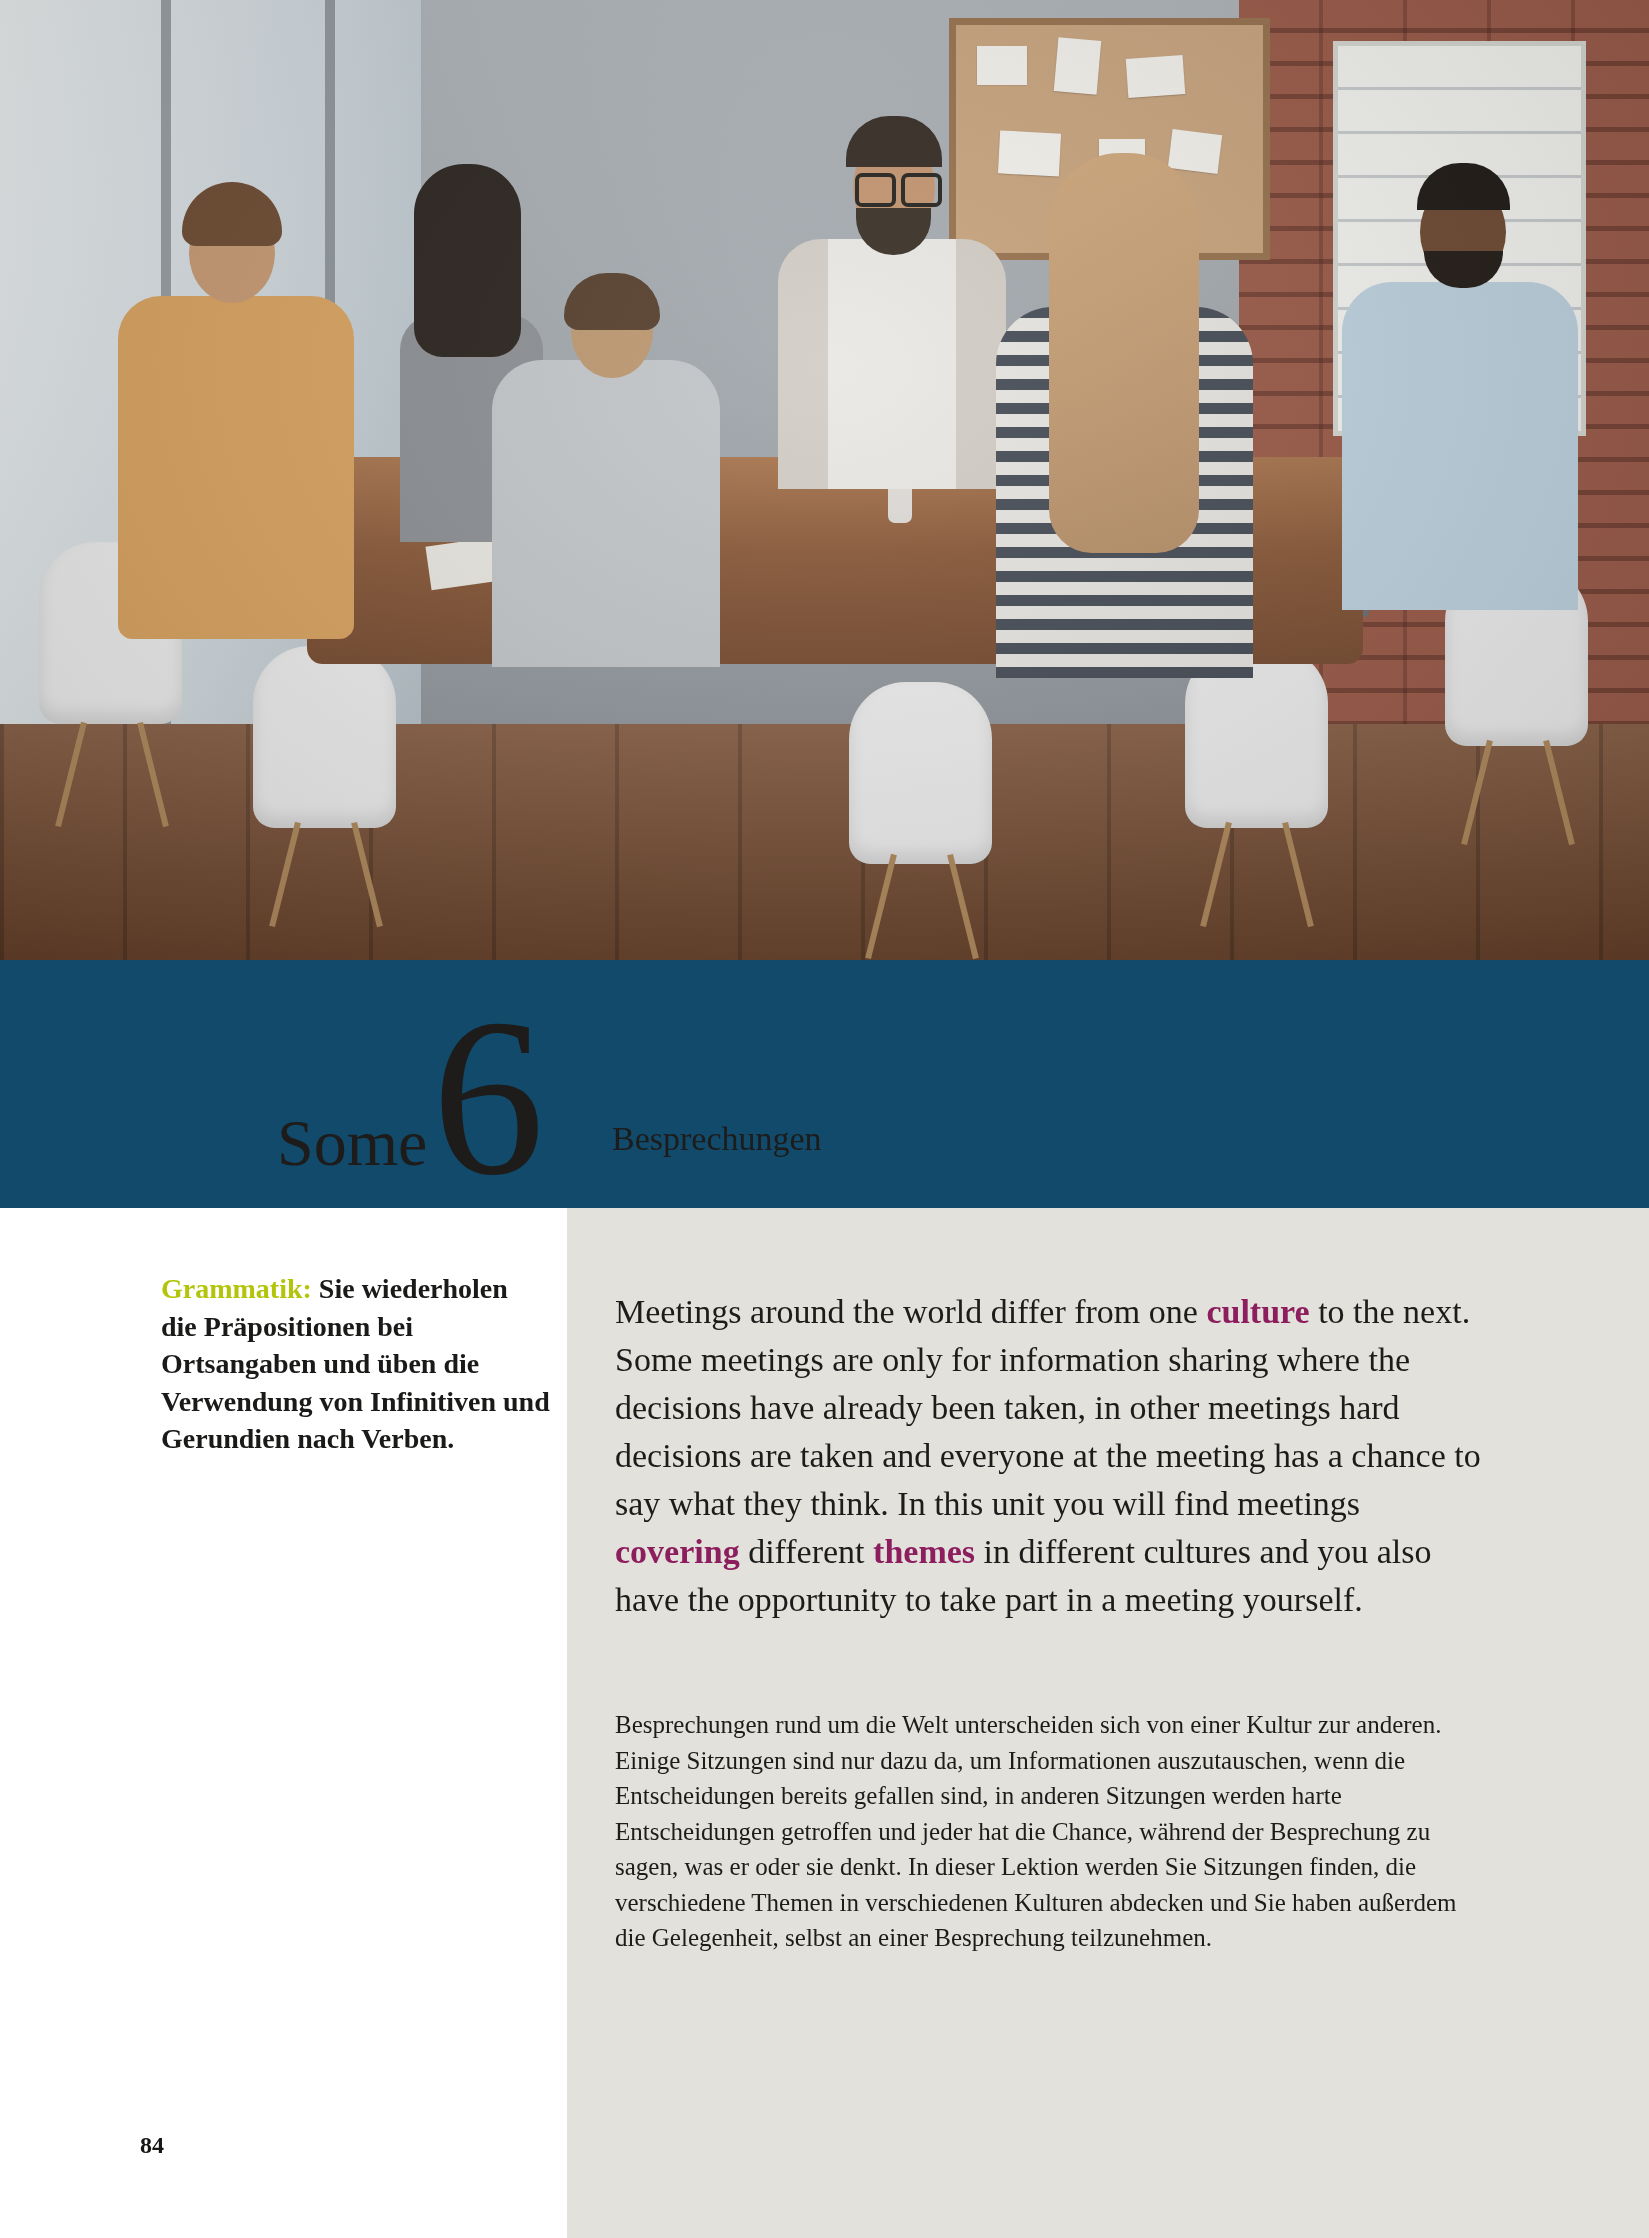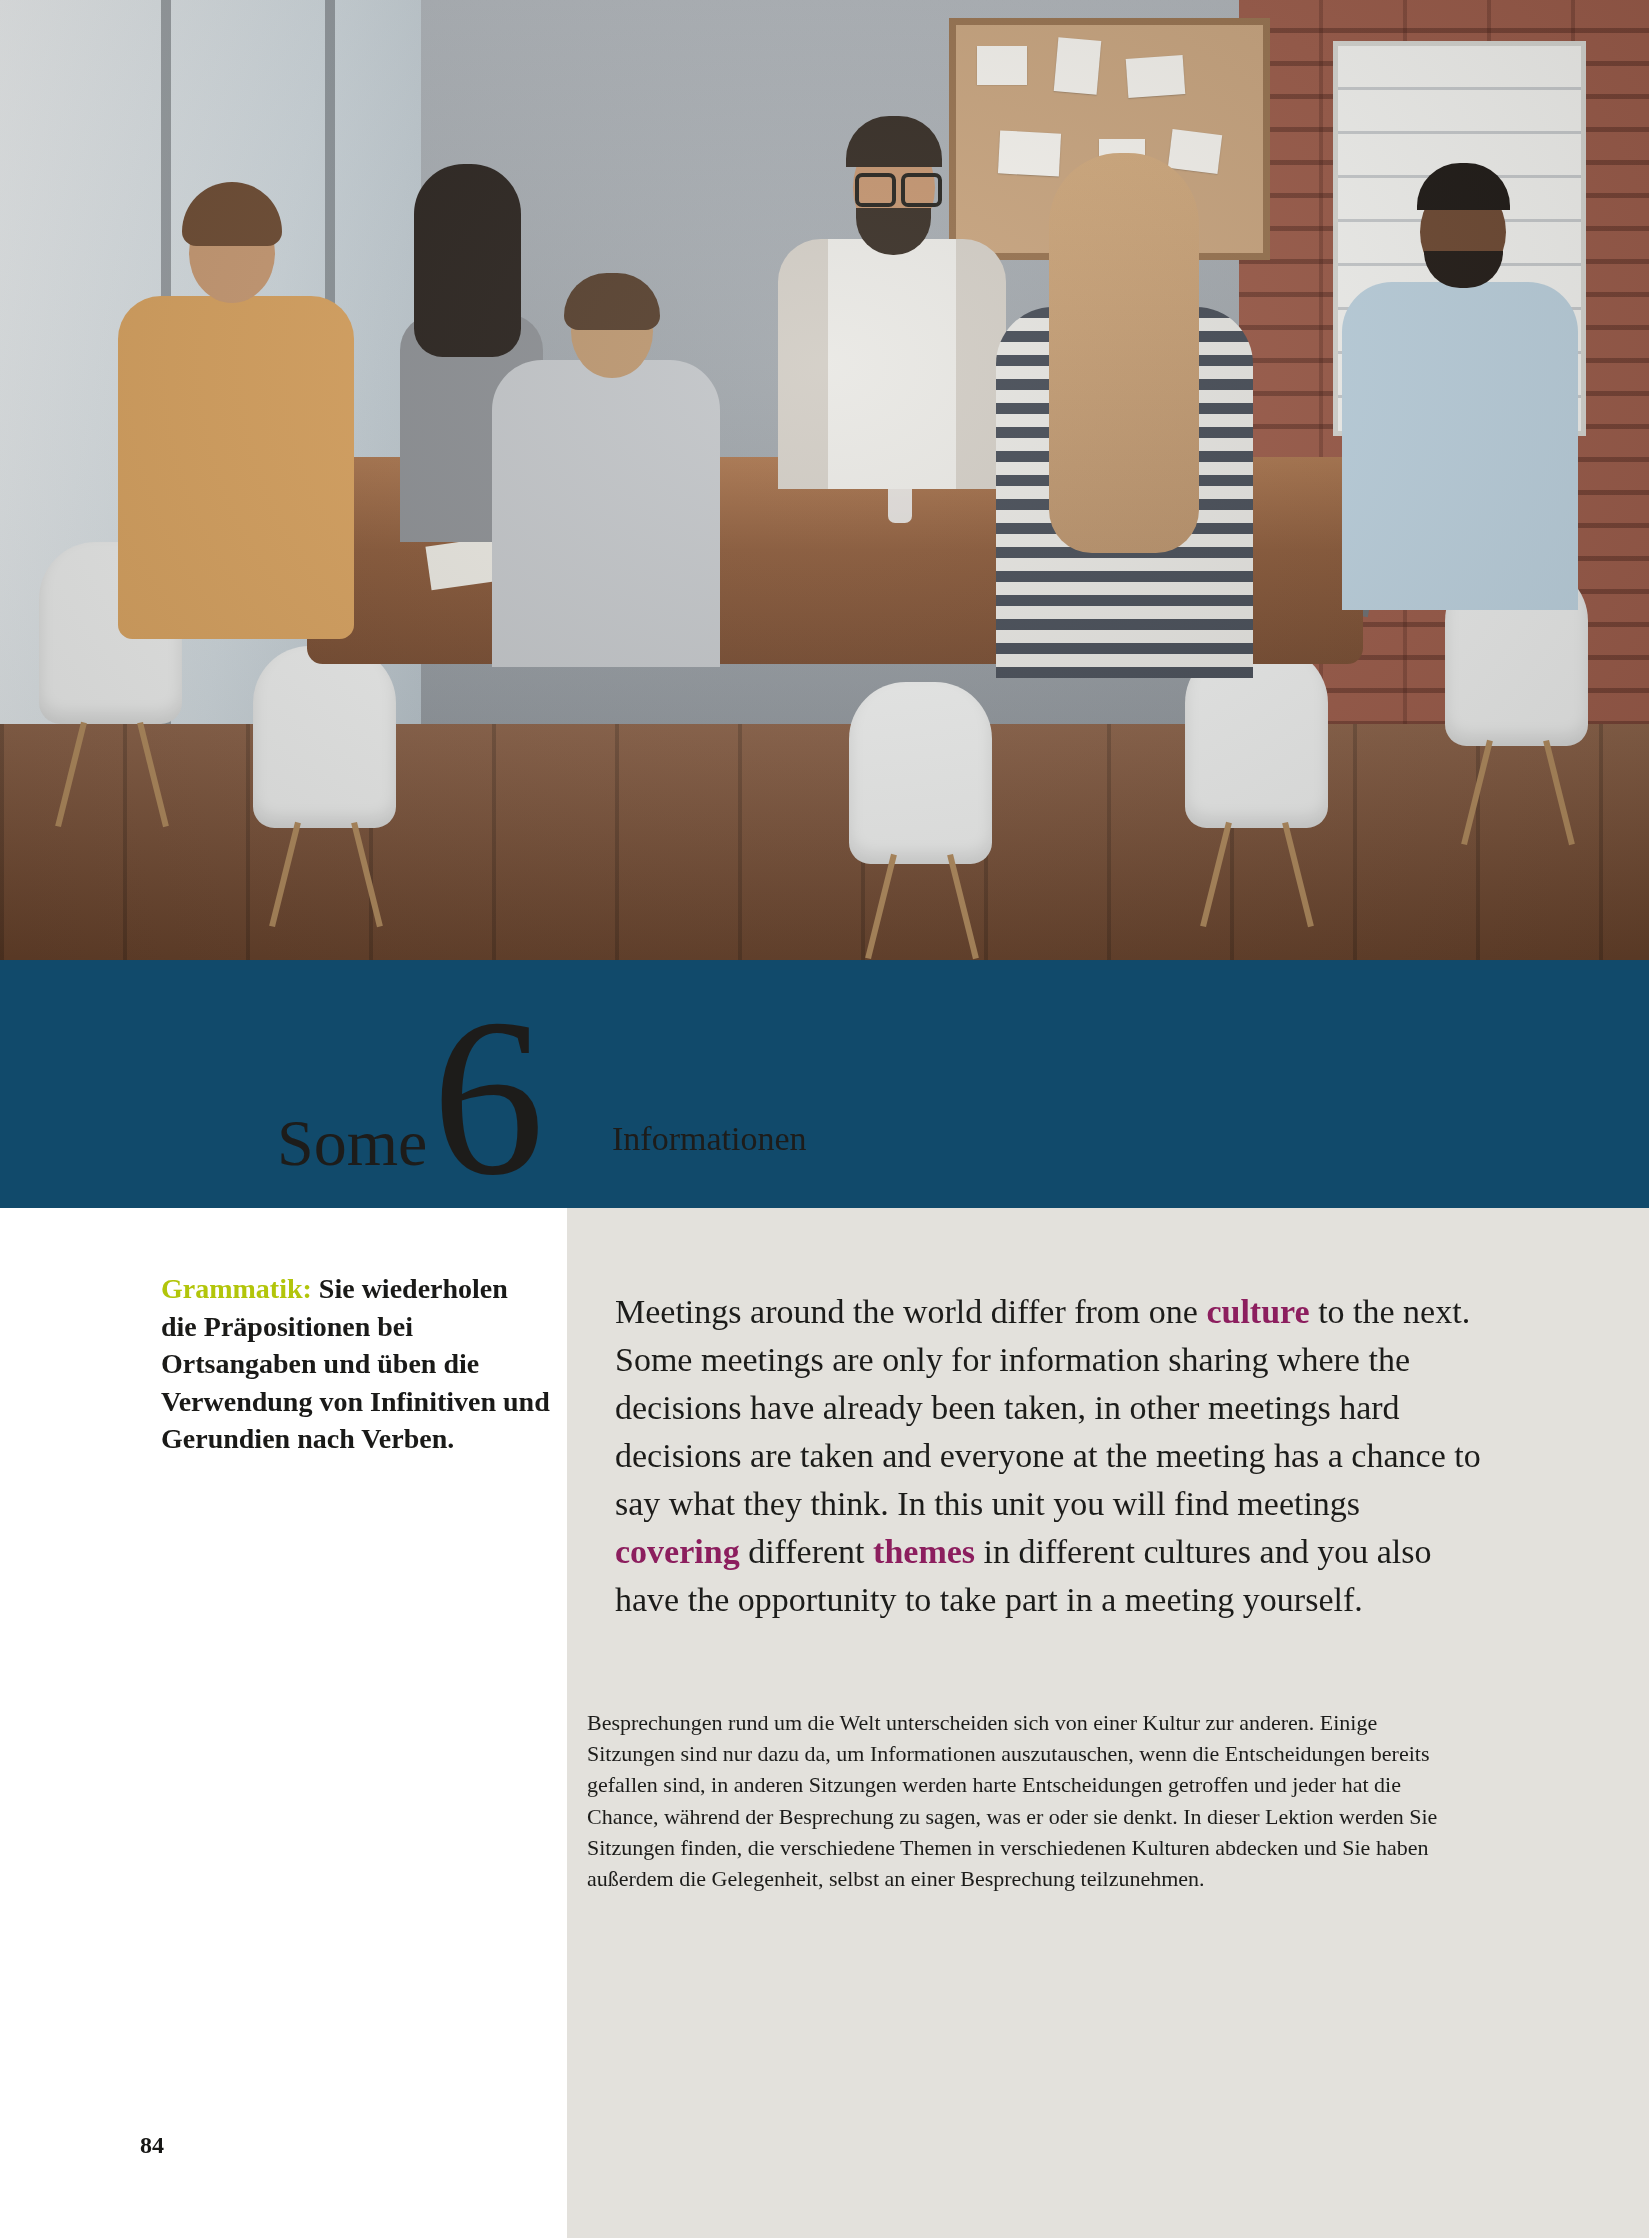--- a/index.html
+++ b/index.html
@@ -73,22 +73,22 @@
   
   .main-col{position:absolute;left:567px;top:1208px;width:1082px;height:1030px;background:#e3e1dc;}
   .sidebar{position:absolute;left:161px;top:1243px;width:389px;
            font-weight:700;font-size:28px;line-height:1.34;color:#1a1a18;}
   .sidebar p{margin:0;}
   .sidebar .grammar{margin-top:27px;}
   .seg-grammar-label{color:#b2c50a;font-weight:700;}
   .seg-keyword{color:#8c1e5e;font-weight:700;}
   .para-en{position:absolute;left:615px;top:1254px;width:874px;
            font-size:34px;line-height:1.41;color:#1c1c1a;margin-top:34px;}
-  .para-de{position:absolute;left:587px;top:1707px;width:856px;
-           font-size:22px;line-height:1.42;color:#1c1c1a;}
+  .para-de{position:absolute;left:615px;top:1707px;width:856px;
+           font-size:25px;line-height:1.42;color:#1c1c1a;}
   .page-number{position:absolute;left:140px;top:2132px;font-weight:700;font-size:24px;color:#161614;}
 </style>
 </head>
 <body>
 
 <div class="page">
 
   <div class="photo">
     <div class="ph-window"></div>
     <div class="ph-mullion" style="left:161px;"></div>
@@ -147,21 +147,21 @@
     <div class="pp p5-hair"></div>
     <div class="pp p6-torso"></div>
     <div class="pp p6-head"></div>
     <div class="pp p6-hair"></div>
     <div class="pp p6-beard"></div>
   </div>
 
   <div class="banner"></div>
   <div class="unit-label">Some</div>
   <div class="unit-number">6</div>
-  <div class="banner-subtitle">Informationen</div>
+  <div class="banner-subtitle">Besprechungen</div>
 
   <div class="main-col"></div>
 
   <div class="sidebar">
     <p class="grammar"><span class="seg-grammar-label">Grammatik:</span><span> Sie wiederholen die Präpositionen bei Ortsangaben und üben die Verwendung von Infinitiven und Gerundien nach Verben.</span></p>
   </div>
 
   <div class="para-en"><span>Meetings around the world differ from one </span><span class="seg-keyword">culture</span><span> to the next. Some meetings are only for information sharing where the decisions have already been taken, in other meetings hard decisions are taken and everyone at the meeting has a chance to say what they think. In this unit you will find meetings </span><span class="seg-keyword">covering</span><span> different </span><span class="seg-keyword">themes</span><span> in different cultures and you also have the opportunity to take part in a meeting yourself.</span></div>
   <div class="para-de">Besprechungen rund um die Welt unterscheiden sich von einer Kultur zur anderen. Einige Sitzungen sind nur dazu da, um Informationen auszutauschen, wenn die Entscheidungen bereits gefallen sind, in anderen Sitzungen werden harte Entscheidungen getroffen und jeder hat die Chance, während der Besprechung zu sagen, was er oder sie denkt. In dieser Lektion werden Sie Sitzungen finden, die verschiedene Themen in verschiedenen Kulturen abdecken und Sie haben außerdem die Gelegenheit, selbst an einer Besprechung teilzunehmen.</div>
 

